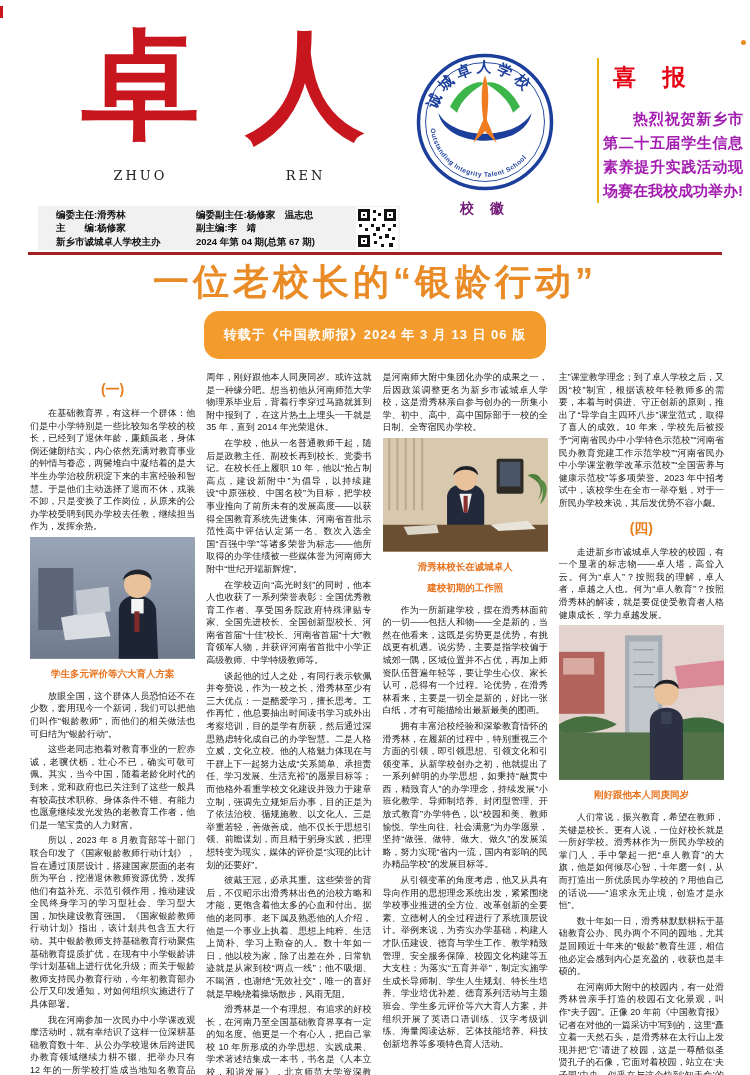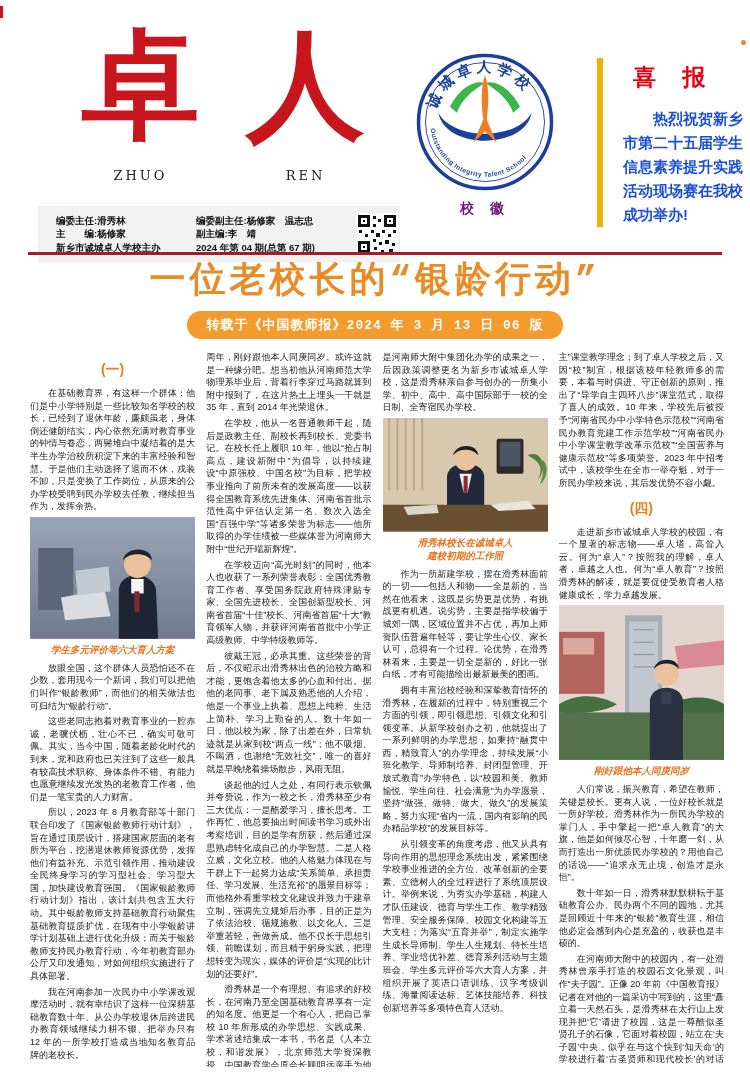--- a/index.html
+++ b/index.html
@@ -12,73 +12,73 @@
   
   .header { position:relative; height:252px; }
   .calligraphy { position:absolute; left:58px; top:10px; width:330px; display:flex; }
   .m-char { width:165px; text-align:center; }
   .m-char .glyph {
     font-family:"DejaVu Serif", serif; font-weight:bold; font-size:118px; line-height:150px;
     color:#c8161e;
   }
   .m-char .pinyin { font-family:"DejaVu Serif", serif; font-size:13px; letter-spacing:3px; color:#222; margin-top:8px; }
   .infobar {
-    position:absolute; left:38px; top:206px; width:362px; height:56px;
+    position:absolute; left:38px; top:206px; width:362px; height:44px;
     background:#f1f1f1; display:flex; align-items:center; padding:2px 2px 2px 18px;
   }
   .inforows { flex:1; font-size:9.5px; font-weight:bold; line-height:13.5px; color:#111; }
   .inforow { display:flex; }
   .inforow .l { width:140px; }
   .inforow .r { flex:1; }
   .qr { width:42px; height:42px; margin-left:4px; flex:0 0 auto; }
   .badge-wrap { position:absolute; left:400px; top:52px; width:170px; text-align:center; }
   .badge-wrap svg { width:140px; height:140px; }
   .badge-caption { font-size:14px; font-weight:bold; letter-spacing:6px; color:#701a75; margin-top:4px; }
   .goodnews {
     position:absolute; left:597px; top:58px; width:146px;
-    border-left:6px solid #eab308; padding-left:20px;
+    border-left:2px solid #eab308; padding-left:4px;
   }
   .goodnews .gn-title {
     color:#e60012; font-size:23px; font-weight:bold; letter-spacing:10px; margin:4px 0 14px 10px;
   }
   .goodnews .gn-body {
-    font-size:15px; font-weight:bold; color:#1d4ed8; line-height:24px;
+    font-size:15px; font-weight:bold; color:#a21caf; line-height:24px;
     text-align:justify; text-indent:2em;
   }
   .red-rule { position:absolute; left:28px; top:252px; width:694px; height:3px; background:#a32020; }
   
   .bleed-l { position:absolute; left:0; top:6px; width:3px; height:12px; background:#c8161e; }
   .bleed-r { position:absolute; right:4px; top:40px; width:5px; height:5px; background:#e98b26; border-radius:50%; }
   
-  .headline-block { text-align:center; padding-top:8px;font-family:Liberation Mono, monospace; }
+  .headline-block { text-align:center; padding-top:8px; }
   .headline {
     color:#e98b26; font-size:36px; font-weight:bold; letter-spacing:4px; line-height:44px;
   }
   .subtitle {
     display:inline-block; margin-top:7px; background:#f39b2d; color:#ffffff;
     font-size:13px; font-weight:bold; letter-spacing:1px;
-    border-radius:15px; padding:5px 20px;
+    border-radius:15px; padding:15px 20px;
   }
   
   .article { display:flex; gap:11px; padding:12px 26px 0 30px; }
   .col { flex:1; height:716px; overflow:hidden; }
   .para {
     font-size:9px; line-height:12.6px; text-align:justify; text-indent:2em;
     color:#1a1a1a; margin-bottom:3px;
   }
   .para.noindent { text-indent:0; }
   .section-mark {
     text-align:center; color:#e87e1e; font-size:14px; font-weight:bold;
     margin:10px 0 8px;
   }
   .photo { margin:4px 0 2px; }
   .photo svg { width:100%; display:block; }
   .caption {
     text-align:center; color:#e8721c; font-size:9.5px; font-weight:bold;
-    line-height:13px; margin:4px 0 6px; white-space:pre-line;font-style:italic;
+    line-height:21px; margin:4px 0 6px; white-space:pre-line;
   }
 </style>
 </head>
 <body>
 
 <div class="page">
   <div class="bleed-l"></div>
   <div class="bleed-r"></div>
 
   <div class="header">
@@ -202,22 +202,22 @@
         </figure>
         <p class="para">放眼全国，这个群体人员恐怕还不在少数，套用现今一个新词，我们可以把他们叫作“银龄教师”，而他们的相关做法也可归结为“银龄行动”。</p>
         <p class="para">这些老同志抱着对教育事业的一腔赤诚，老骥伏枥，壮心不已，确实可敬可佩。其实，当今中国，随着老龄化时代的到来，党和政府也已关注到了这些一般具有较高技术职称、身体条件不错、有能力也愿意继续发光发热的老教育工作者，他们是一笔宝贵的人力财富。</p>
         <p class="para">所以，2023 年 8 月教育部等十部门联合印发了《国家银龄教师行动计划》，旨在通过顶层设计，搭建国家层面的老有所为平台，挖潜退休教师资源优势，发挥他们有益补充、示范引领作用，推动建设全民终身学习的学习型社会、学习型大国，加快建设教育强国。《国家银龄教师行动计划》指出，该计划共包含五大行动。其中银龄教师支持基础教育行动聚焦基础教育提质扩优，在现有中小学银龄讲学计划基础上进行优化升级；而关于银龄教师支持民办教育行动，今年初教育部办公厅又印发通知，对如何组织实施进行了具体部署。</p>
         <p class="para">我在河南参加一次民办中小学课改观摩活动时，就有幸结识了这样一位深耕基础教育数十年、从公办学校退休后跨进民办教育领域继续力耕不辍、把举办只有 12 年的一所学校打造成当地知名教育品牌的老校长。</p>
       </div>
       <div class="col">
         <p class="para noindent">周年，刚好跟他本人同庚同岁。或许这就是一种缘分吧。想当初他从河南师范大学物理系毕业后，背着行李穿过马路就算到附中报到了，在这片热土上埋头一干就是 35 年，直到 2014 年光荣退休。</p>
         <p class="para">在学校，他从一名普通教师干起，随后是政教主任、副校长再到校长、党委书记。在校长任上履职 10 年，他以“抢占制高点，建设新附中”为倡导，以持续建设“中原强校、中国名校”为目标，把学校事业推向了前所未有的发展高度——以获得全国教育系统先进集体、河南省首批示范性高中评估认定第一名、数次入选全国“百强中学”等诸多荣誉为标志——他所取得的办学佳绩被一些媒体誉为河南师大附中“世纪开端新辉煌”。</p>
         <p class="para">在学校迈向“高光时刻”的同时，他本人也收获了一系列荣誉表彰：全国优秀教育工作者、享受国务院政府特殊津贴专家、全国先进校长、全国创新型校长、河南省首届“十佳”校长、河南省首届“十大”教育领军人物，并获评河南省首批中小学正高级教师、中学特级教师等。</p>
+        <p class="para">谈起他的过人之处，有同行表示钦佩并夸赞说，作为一校之长，滑秀林至少有三大优点：一是酷爱学习，擅长思考。工作再忙，他总要抽出时间读书学习或外出考察培训，目的是学有所获，然后通过深思熟虑转化成自己的办学智慧。二是人格立威，文化立校。他的人格魅力体现在与干群上下一起努力达成“关系简单、承担责任、学习发展、生活充裕”的愿景目标等；而他格外看重学校文化建设并致力于建章立制，强调先立规矩后办事，目的正是为了依法治校、循规施教、以文化人。三是举重若轻，善做善成。他不仅长于思想引领、前瞻谋划，而且精于躬身实践，把理想转变为现实，媒体的评价是“实现的比计划的还要好”。</p>
         <p class="para">彼戴王冠，必承其重。这些荣誉的背后，不仅昭示出滑秀林出色的治校方略和才能，更饱含着他太多的心血和付出。据他的老同事、老下属及熟悉他的人介绍，他是一个事业上执着、思想上纯粹、生活上简朴、学习上勤奋的人。数十年如一日，他以校为家，除了出差在外，日常轨迹就是从家到校“两点一线”；他不吸烟、不喝酒，也谢绝“无效社交”，唯一的喜好就是早晚绕着操场散步，风雨无阻。</p>
-        <p class="para">谈起他的过人之处，有同行表示钦佩并夸赞说，作为一校之长，滑秀林至少有三大优点：一是酷爱学习，擅长思考。工作再忙，他总要抽出时间读书学习或外出考察培训，目的是学有所获，然后通过深思熟虑转化成自己的办学智慧。二是人格立威，文化立校。他的人格魅力体现在与干群上下一起努力达成“关系简单、承担责任、学习发展、生活充裕”的愿景目标等；而他格外看重学校文化建设并致力于建章立制，强调先立规矩后办事，目的正是为了依法治校、循规施教、以文化人。三是举重若轻，善做善成。他不仅长于思想引领、前瞻谋划，而且精于躬身实践，把理想转变为现实，媒体的评价是“实现的比计划的还要好”。</p>
         <p class="para">滑秀林是一个有理想、有追求的好校长，在河南乃至全国基础教育界享有一定的知名度。他更是一个有心人，把自己掌校 10 年所形成的办学思想、实践成果、学术著述结集成一本书，书名是《人本立校，和谐发展》，北京师范大学资深教授、中国教育学会原会长顾明远亲手为他题写了书名。</p>
       </div>
       <div class="col">
         <p class="para noindent">是河南师大附中集团化办学的成果之一，后因政策调整更名为新乡市诚城卓人学校，这是滑秀林亲自参与创办的一所集小学、初中、高中、高中国际部于一校的全日制、全寄宿民办学校。</p>
         <figure class="photo">
           <svg viewBox="0 0 160 110" preserveAspectRatio="none">
             <rect width="160" height="110" fill="#d8c8ae"></rect>
             <g stroke="#bba98c" stroke-width="2">
               <line x1="6" y1="0" x2="6" y2="70"></line>
               <line x1="14" y1="0" x2="14" y2="70"></line>

